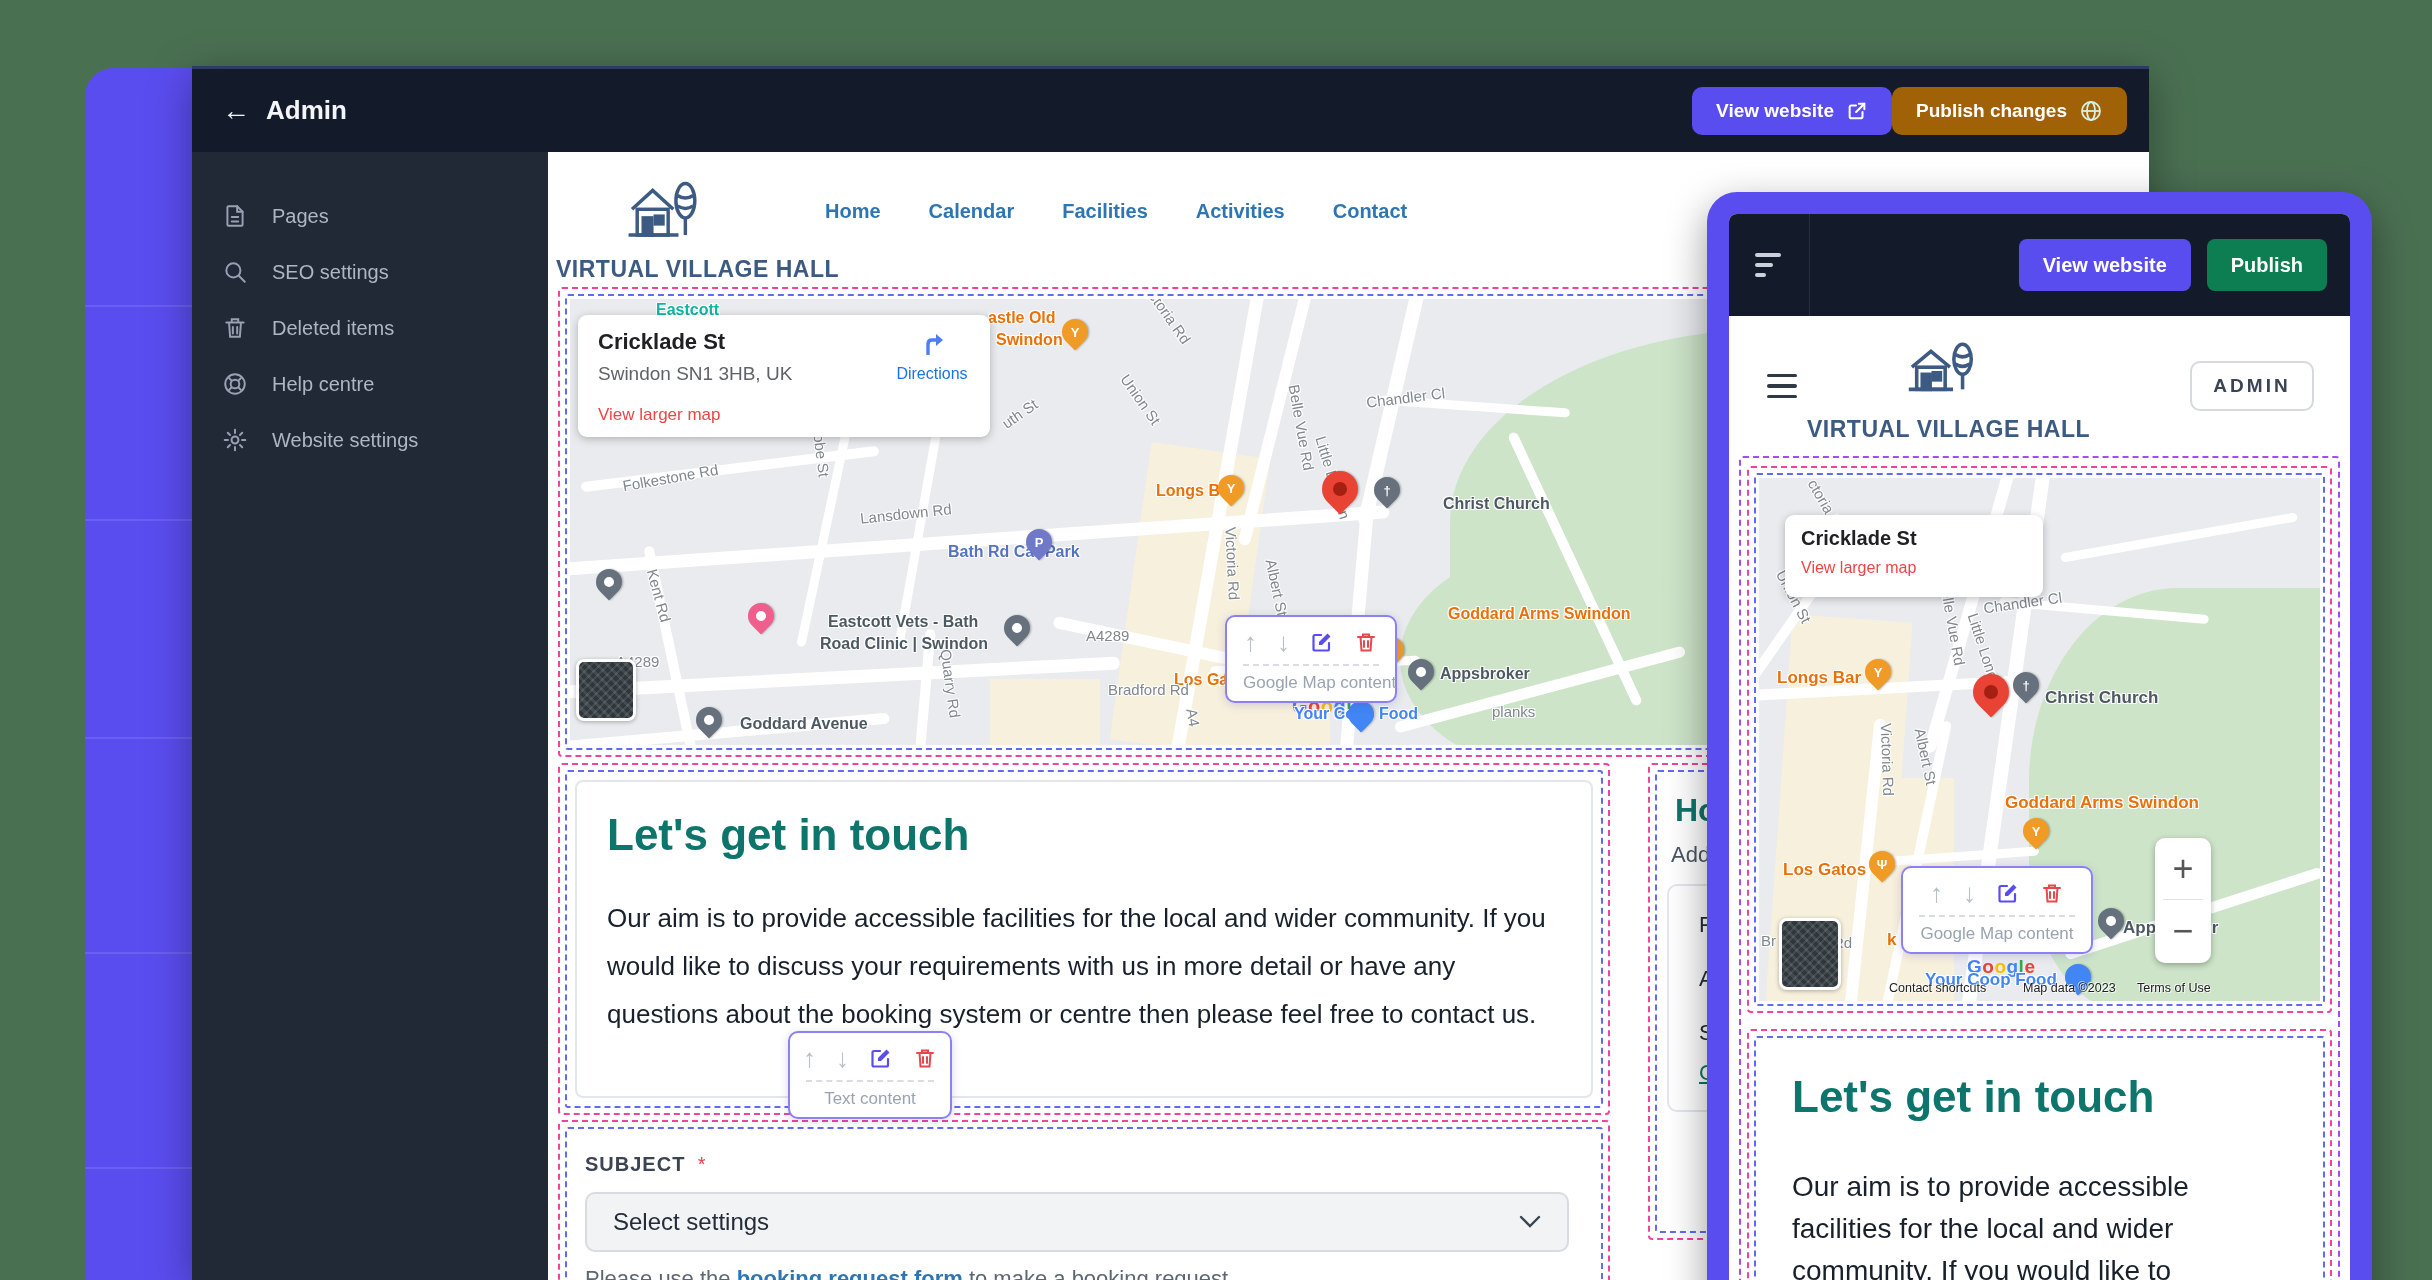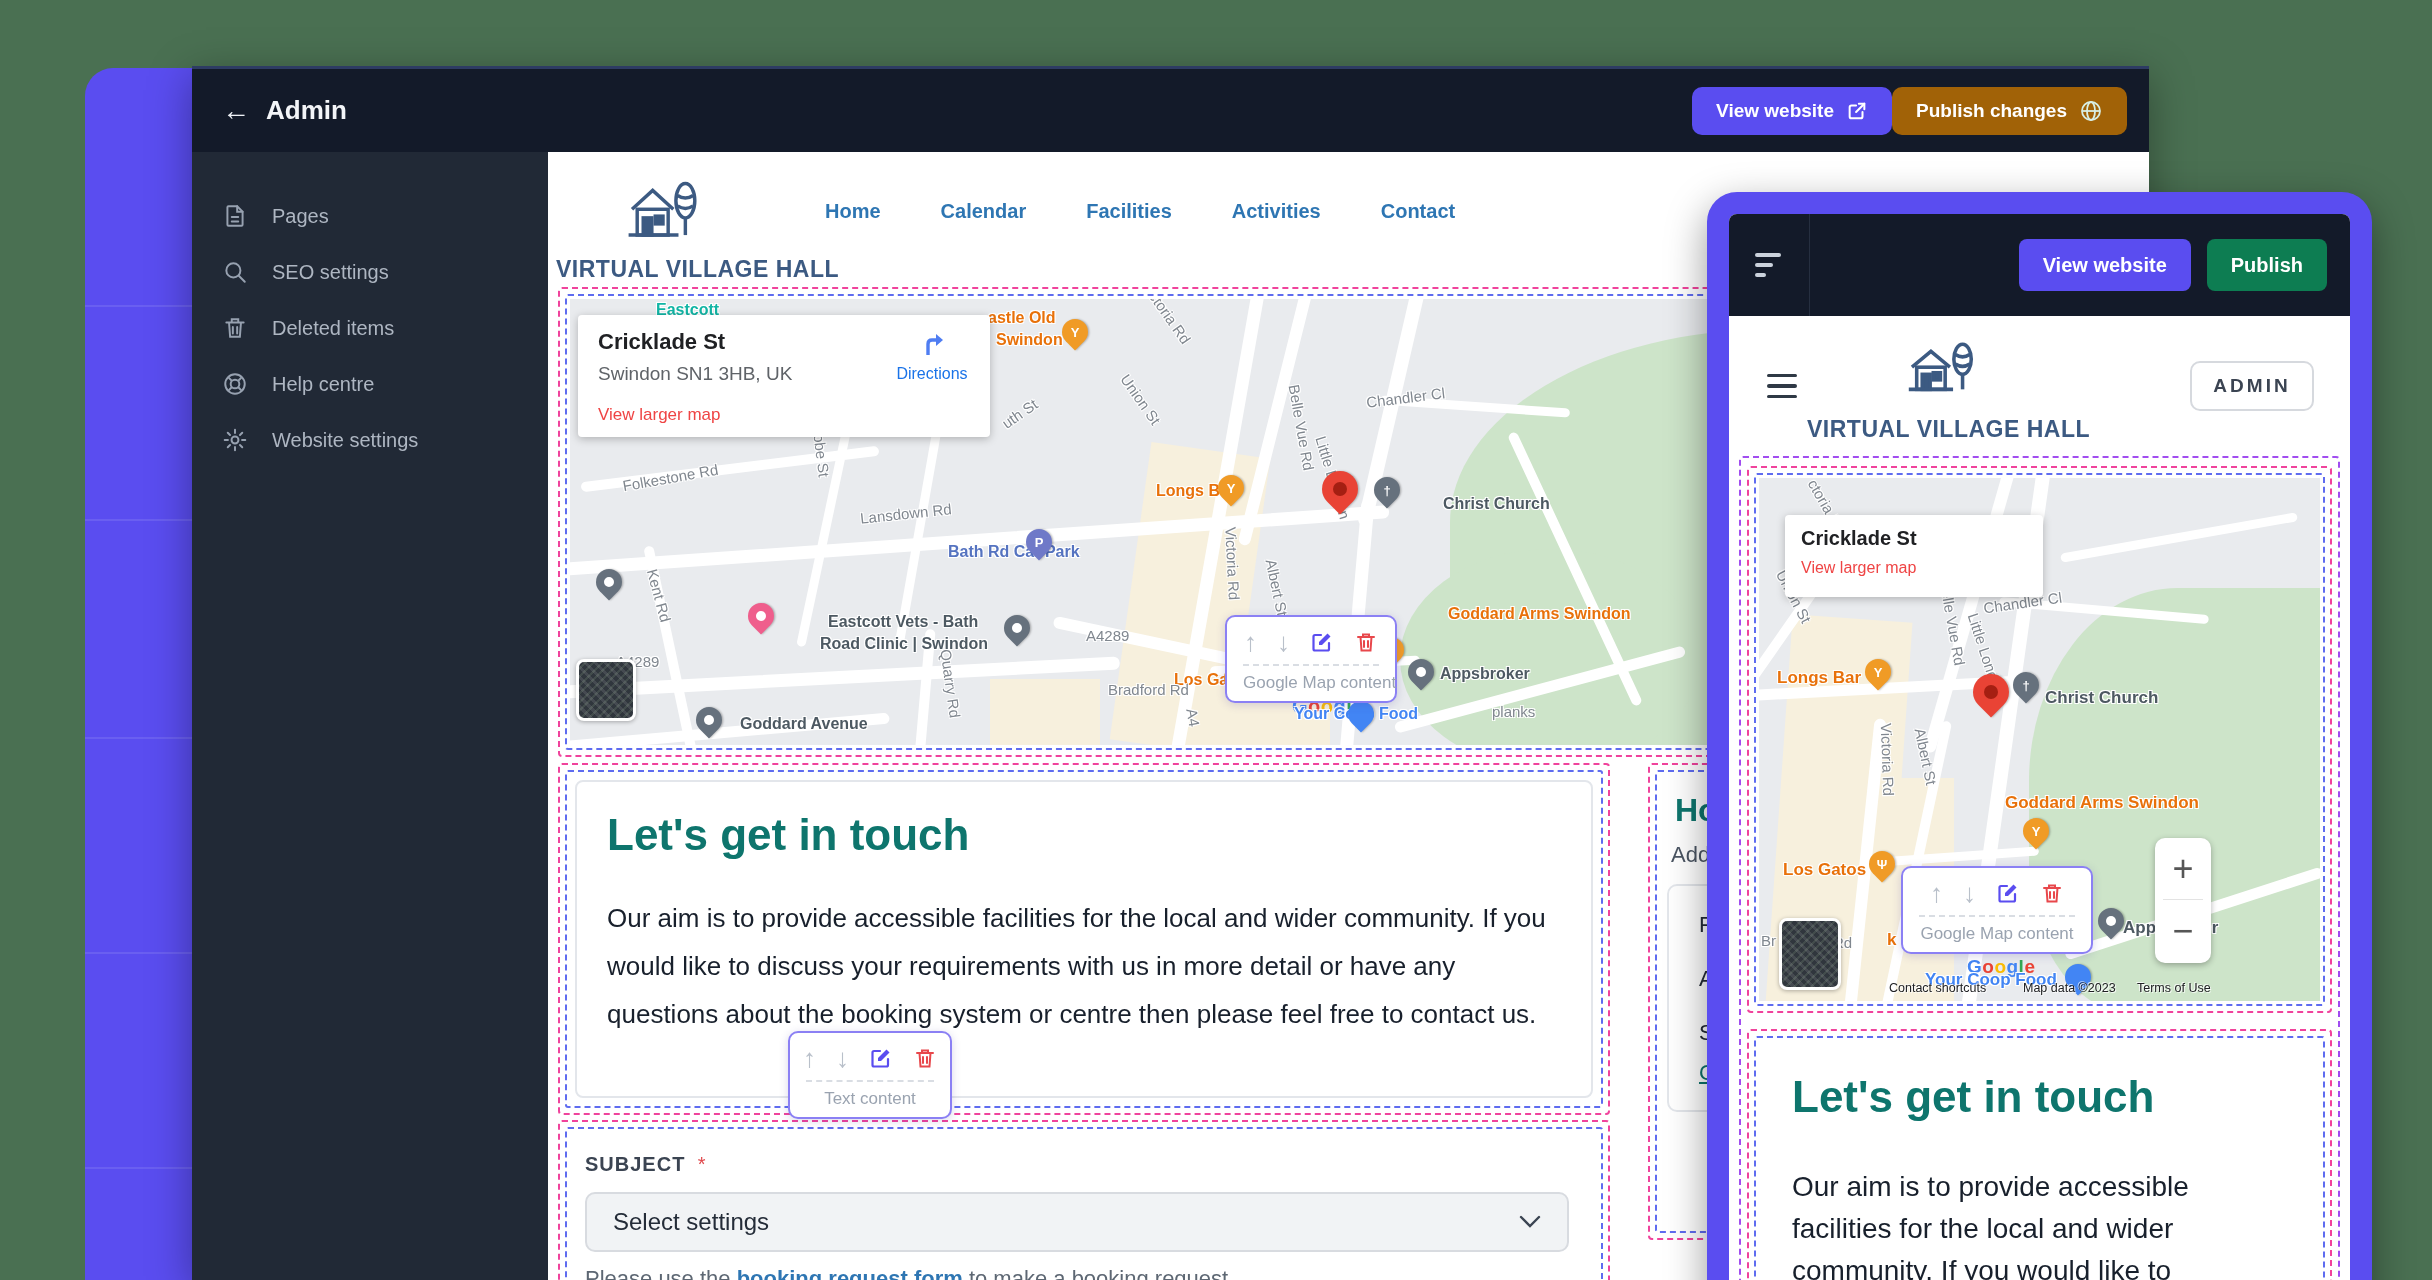--- a/index.html
+++ b/index.html
@@ -22,21 +22,21 @@
   .btn-purple{background:#5a4df0}
   .btn-green{background:#a16207;}
   .body-row{display:flex;height:calc(100% - 86px)}
   .sidebar{width:356px;background:#212936;box-sizing:border-box;padding-top:36px;flex:none}
   .side-item{display:flex;align-items:center;gap:24px;padding:15px 0 15px 30px;color:#aeb6c2;font-size:20px}
   .side-item svg{flex:none}
   .page{flex:1;background:#fff;position:relative;overflow:hidden}
   
   .logo-house{position:absolute}
   .logo-text{position:absolute;color:#3c5a82;font-weight:bold;letter-spacing:.5px;white-space:nowrap}
-  .site-nav{position:absolute;left:277px;top:48px;display:flex;gap:60px}
+  .site-nav{position:absolute;left:277px;top:48px;display:flex;gap:48px}
   .site-nav span{color:#2e76b3;font-size:20px;font-weight:bold}
   .header-pill{position:absolute;left:1337px;top:120px;width:66px;height:16px;background:#e8eaed;border-radius:8px}
   
   .dash-pink{position:absolute;border:2px dashed #f0439c;border-radius:4px;box-sizing:border-box}
   .dash-blue{position:absolute;inset:5px;border:2px dashed #5f6cf0;border-radius:3px;box-sizing:border-box}
   
   .map{position:absolute;background:#e9ebee;overflow:hidden}
   .road{position:absolute;background:#ffffff;border-radius:6px;z-index:1}
   .park{position:absolute;background:#cde4c9;z-index:0}
   .beige{position:absolute;background:#f7f0dd;z-index:0}
@@ -51,21 +51,21 @@
   .pin{position:absolute;width:26px;height:26px;border-radius:50% 50% 50% 0;transform:rotate(-45deg);z-index:3;box-shadow:1px 1px 2px rgba(0,0,0,.25)}
   .pin i{position:absolute;inset:0;display:flex;align-items:center;justify-content:center;transform:rotate(45deg);color:#fff;font-style:normal;font-weight:bold;font-size:13px}
   .pin-martini,.pin-food{background:#f09b26}
   .pin-church,.pin-dot{background:#66717d}
   .pin-parking{background:#6f79c8}
   .pin-cart{background:#4285f4}
   .pin-bed{background:#ef5e8c}
   .pin-dot::after,.pin-bed::after{content:"";position:absolute;left:8px;top:8px;width:10px;height:10px;border-radius:50%;background:#fff}
   .pin-marker{width:36px;height:36px;background:#e94335;z-index:4}
   .pin-marker::after{content:"";position:absolute;left:11px;top:11px;width:14px;height:14px;border-radius:50%;background:#a51f12}
-  .map-card{position:absolute;background:#fff;border-radius:4px;box-shadow:0 2px 8px rgba(0,0,0,.25);z-index:6}
+  .map-card{position:absolute;background:#fff;border-radius:9px;box-shadow:0 2px 8px rgba(0,0,0,.25);z-index:6}
   .map-card .t{position:absolute;font-weight:bold;color:#202124}
   .map-card .a{position:absolute;color:#5f6368}
   .map-card .l{position:absolute;color:#ef4444}
   .dir{position:absolute;text-align:center;color:#1a73e8}
   .sat-thumb{position:absolute;border:3px solid #fff;border-radius:8px;box-shadow:0 1px 4px rgba(0,0,0,.3);z-index:4;
     background:#30363d;background-image:repeating-linear-gradient(45deg,rgba(255,255,255,.10) 0 3px,transparent 3px 7px),repeating-linear-gradient(-45deg,rgba(120,140,120,.25) 0 2px,transparent 2px 6px)}
   .zoom-ctrl{position:absolute;width:56px;background:#fff;border-radius:10px;box-shadow:0 2px 6px rgba(0,0,0,.3);z-index:5;display:flex;flex-direction:column;align-items:center}
   .zoom-ctrl .zb{height:61px;display:flex;align-items:center;justify-content:center;font-size:36px;color:#565656;width:100%}
   .zoom-ctrl .zd{width:70%;height:1px;background:#e3e3e3}
   .map-footer{position:absolute;bottom:6px;z-index:4;font-size:12.5px;color:#202124;white-space:nowrap;

